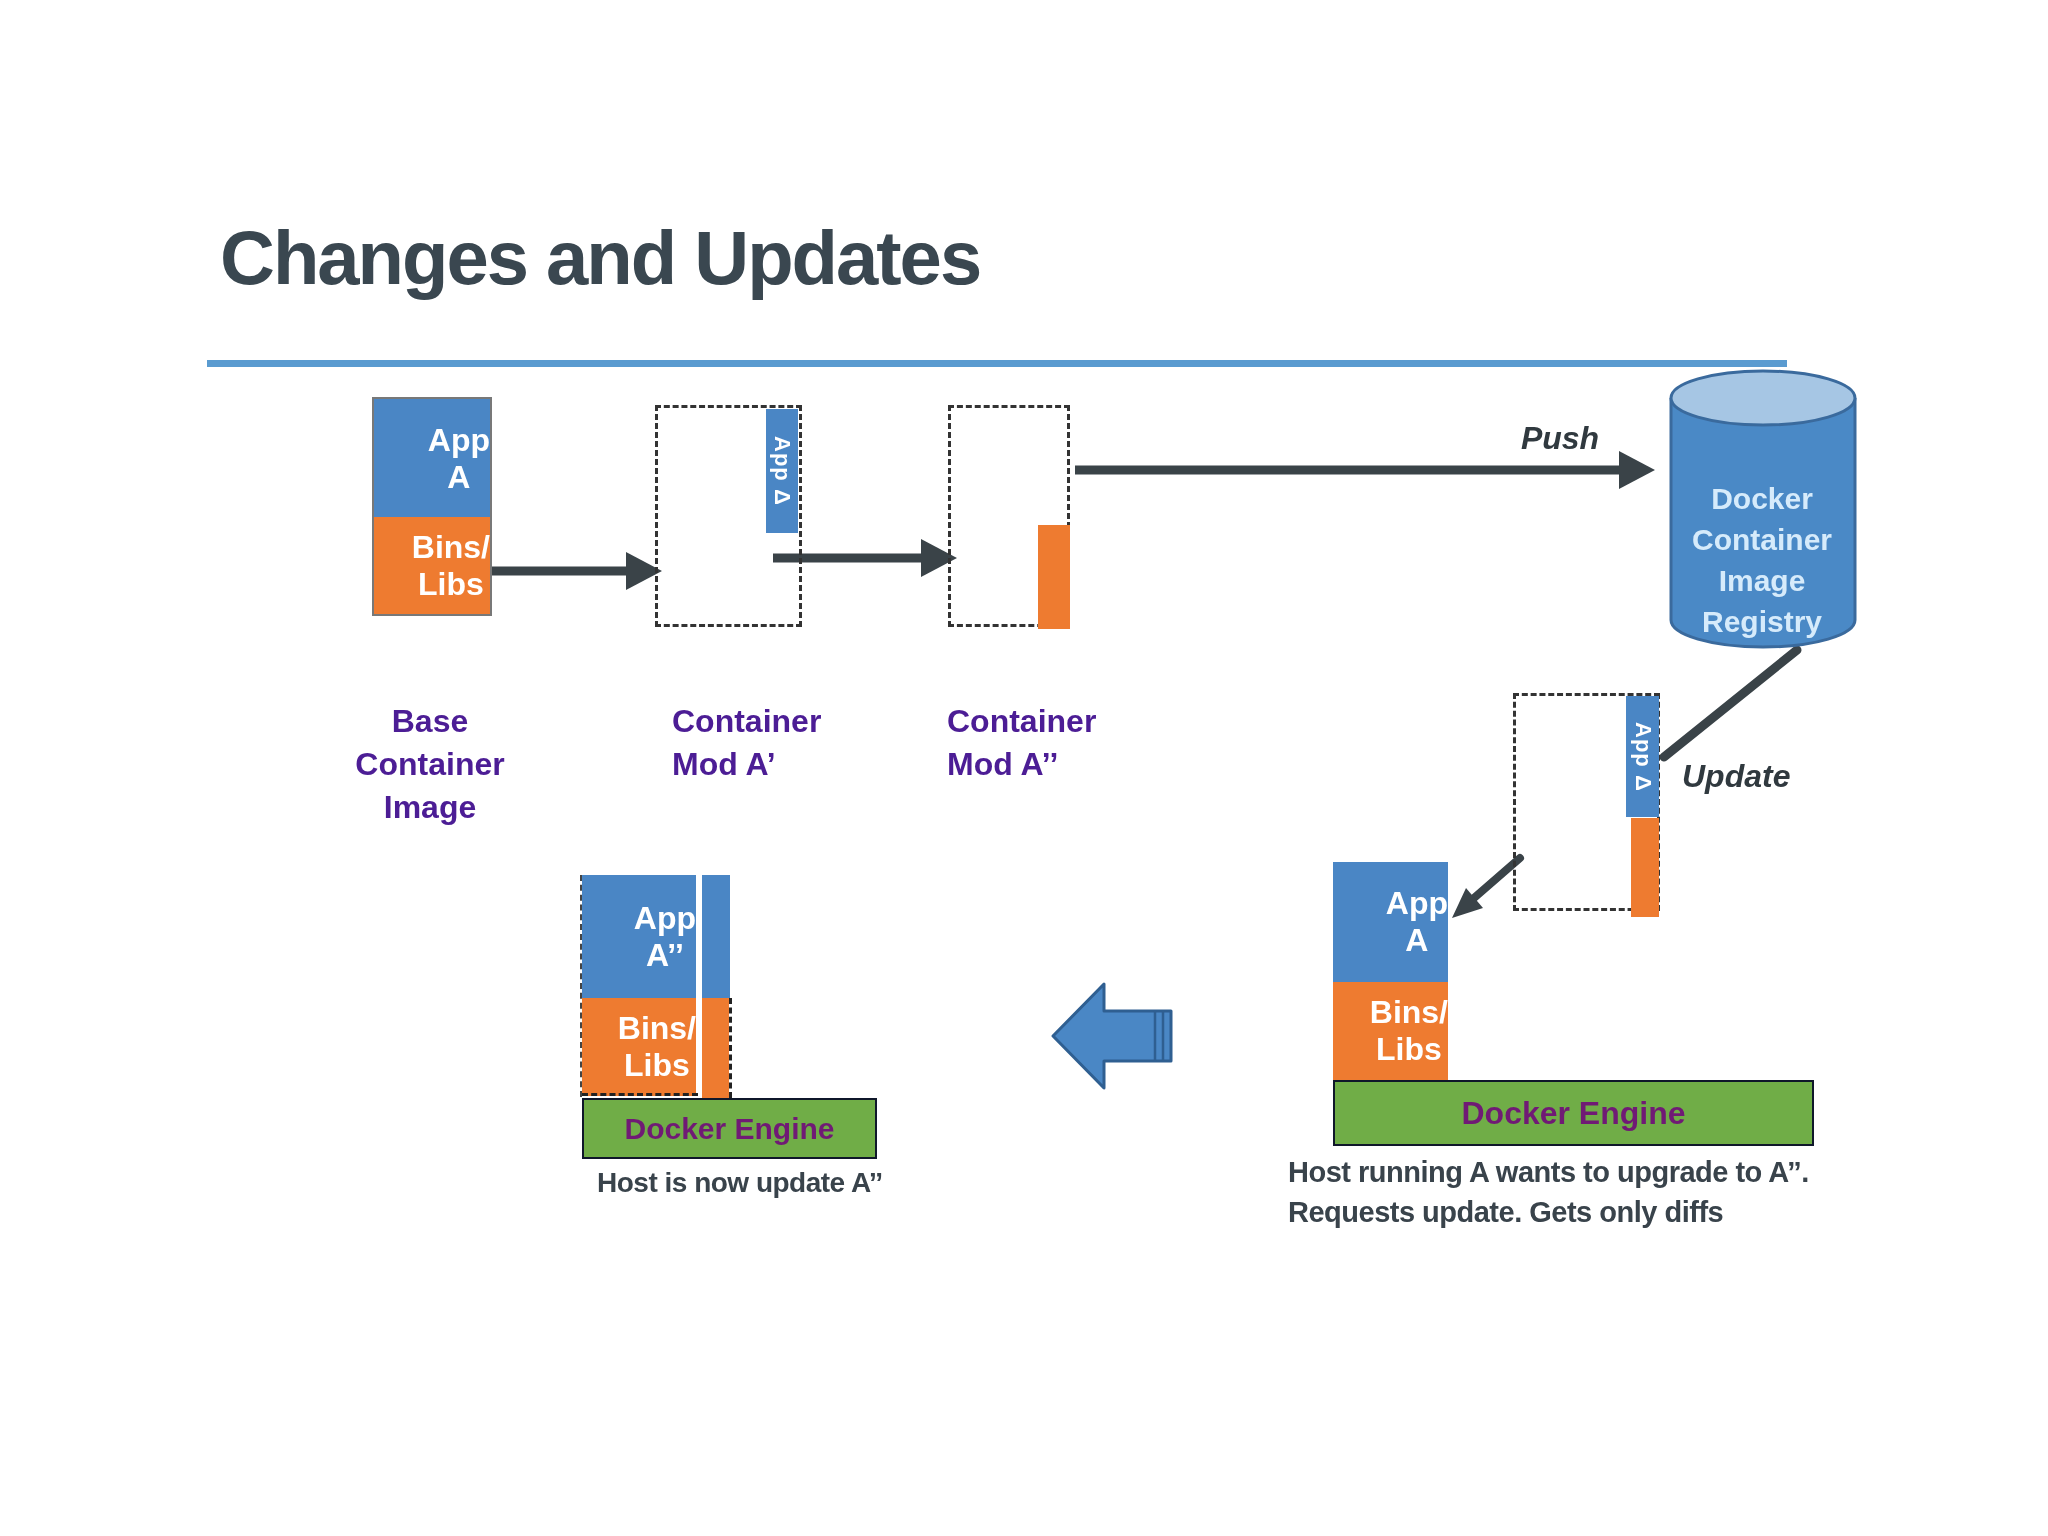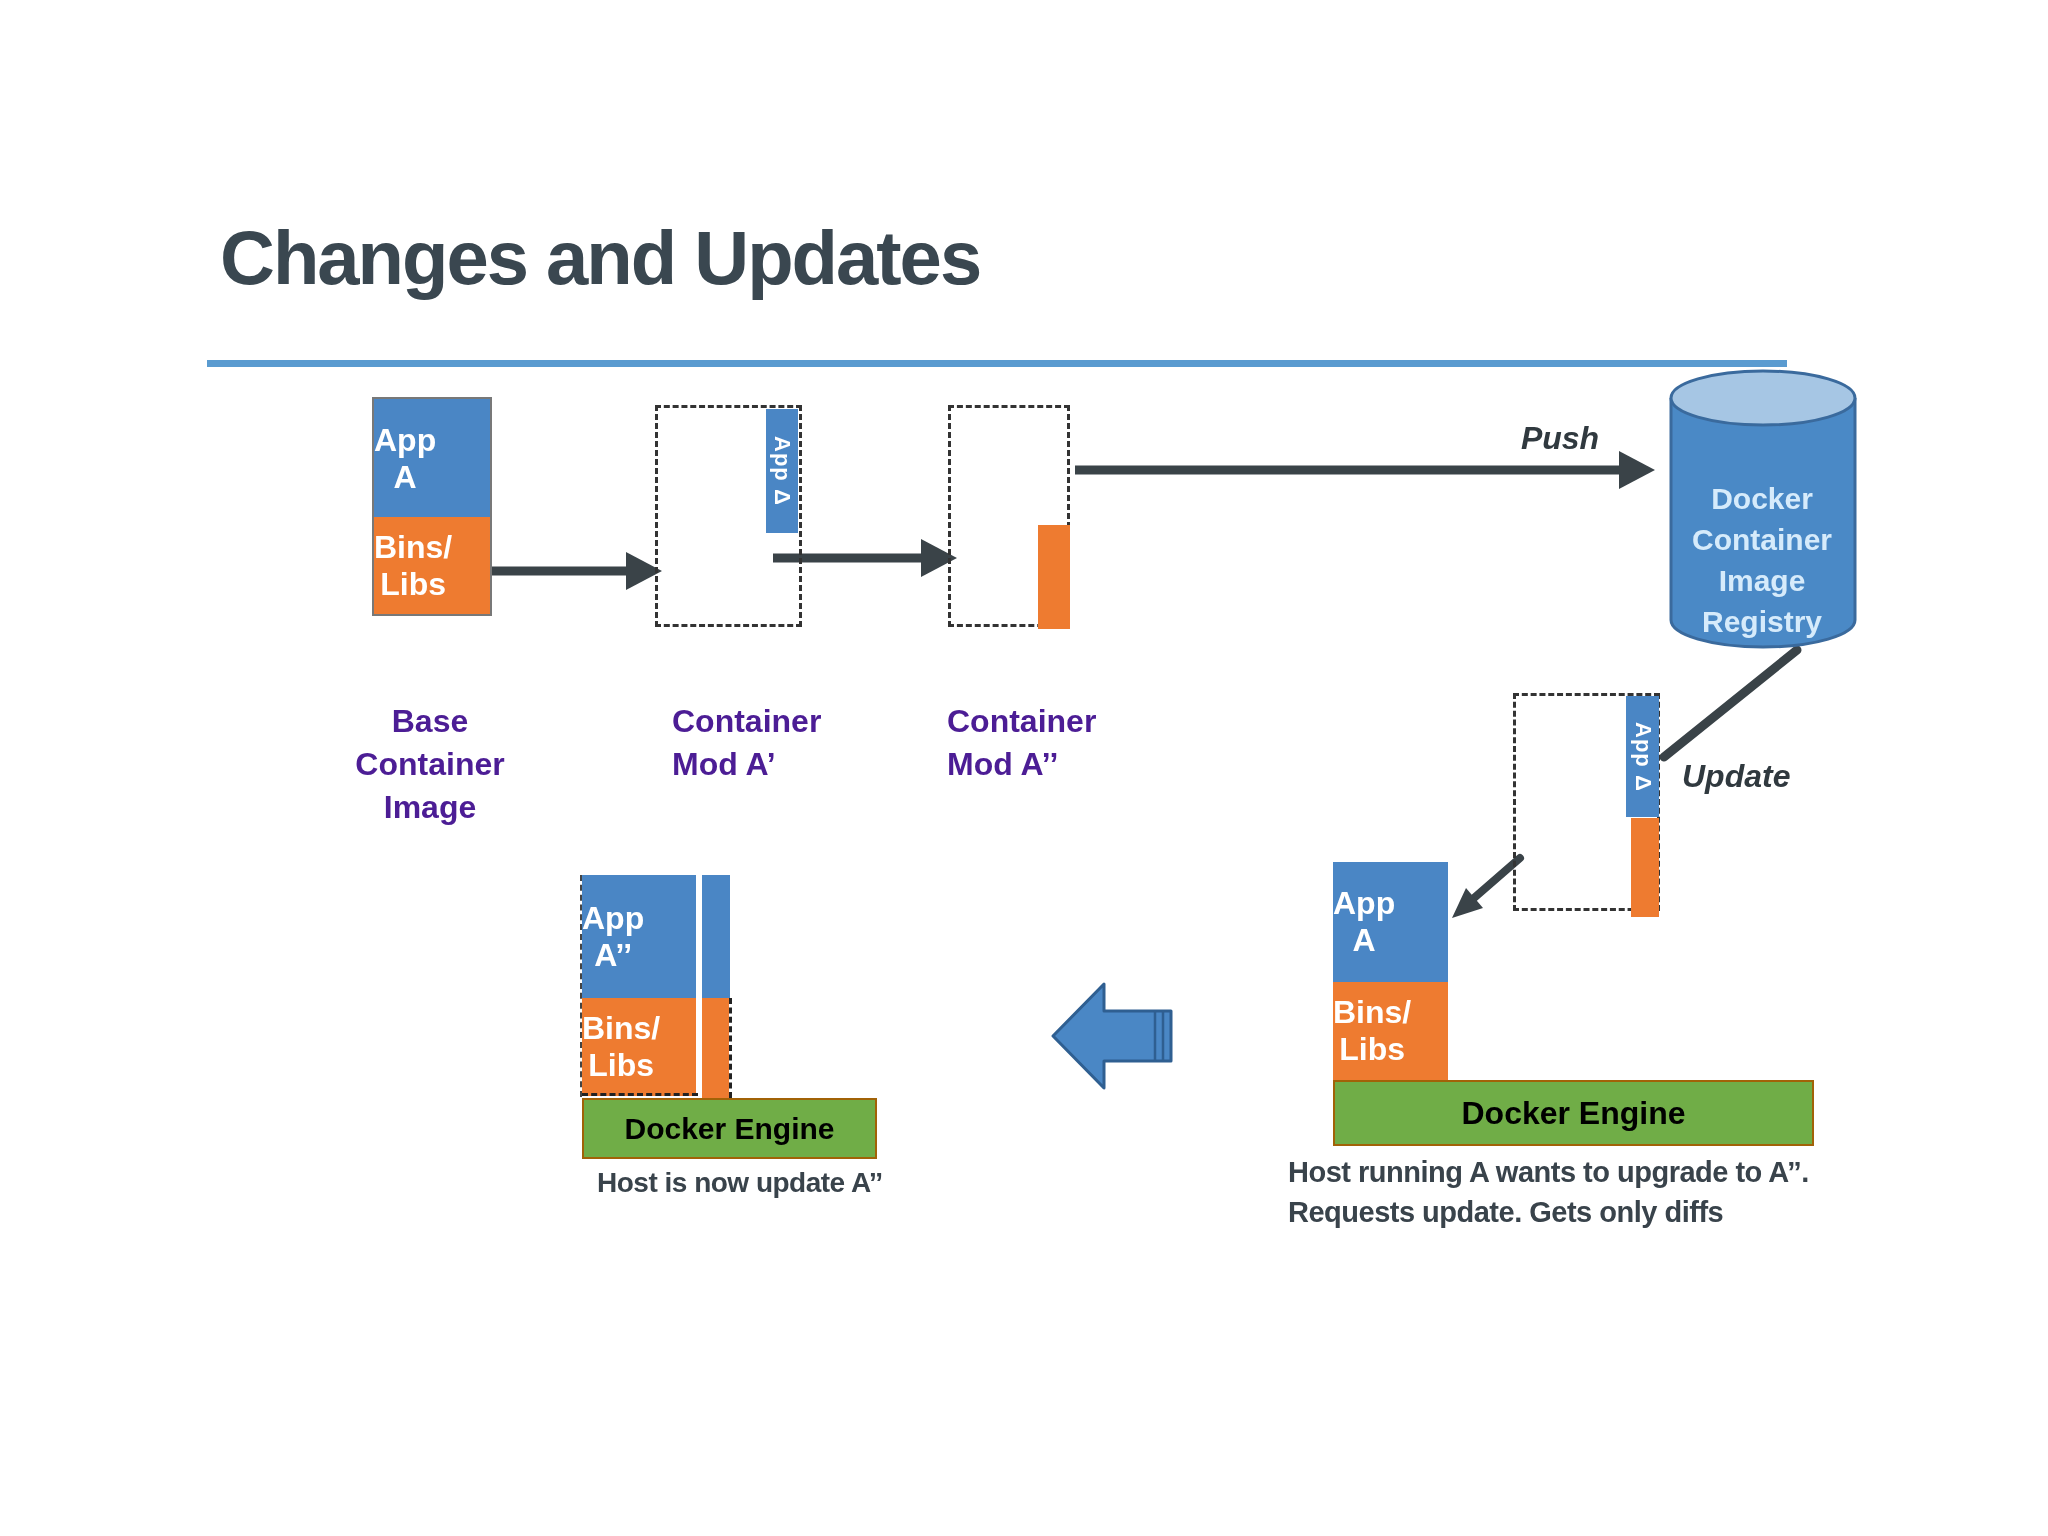--- a/index.html
+++ b/index.html
@@ -8,27 +8,27 @@
   .abs{position:absolute;}
   .pre{white-space:pre-line;}
   
   .title{left:220px;top:218px;font-size:76px;line-height:1.05;font-weight:600;
          letter-spacing:-2px;color:#3a4750;}
   .rule{left:207px;top:360px;width:1580px;height:7px;background:#5a9bd0;}
   
   .blue{background:#4a86c5;}
   .orange{background:#ee7b30;}
   .boxtext{color:#fff;font-weight:bold;font-size:32px;line-height:37px;text-align:center;
-           display:flex;align-items:center;justify-content:flex-start;}
+           display:flex;align-items:center;justify-content:flex-end;}
   .bordered{border:2px solid #787878;}
   .dashedbox{border:3px dashed #333;background:transparent;}
   .cap{font-size:32px;line-height:43px;font-weight:700;color:#4c1d95;}
   .vstrip{color:#fff;font-weight:bold;font-size:22px;letter-spacing:1px;
           writing-mode:vertical-rl;display:flex;align-items:center;justify-content:center;}
-  .green{background:#70ad47;border:2px solid #a16207;color:#000000;font-weight:bold;
+  .green{background:#70ad47;border:2px solid #0f172a;color:#701a75;font-weight:bold;
          font-size:32px;display:flex;align-items:center;justify-content:center;}
   .hostcap{font-size:29px;line-height:40px;font-weight:700;color:#39434b;letter-spacing:-0.5px;}
   .flowlabel{font-size:32px;font-weight:600;font-style:italic;color:#30393f;}
   .cyltext{left:1668px;top:478px;width:188px;text-align:center;font-size:30px;line-height:41px;
            font-weight:bold;color:#d6ebfb;}
   svg.overlay{position:absolute;left:0;top:0;pointer-events:none;}
   .whitediv{background:#ffffff;}
   .dashseg{position:absolute;}
 </style>
 </head>

